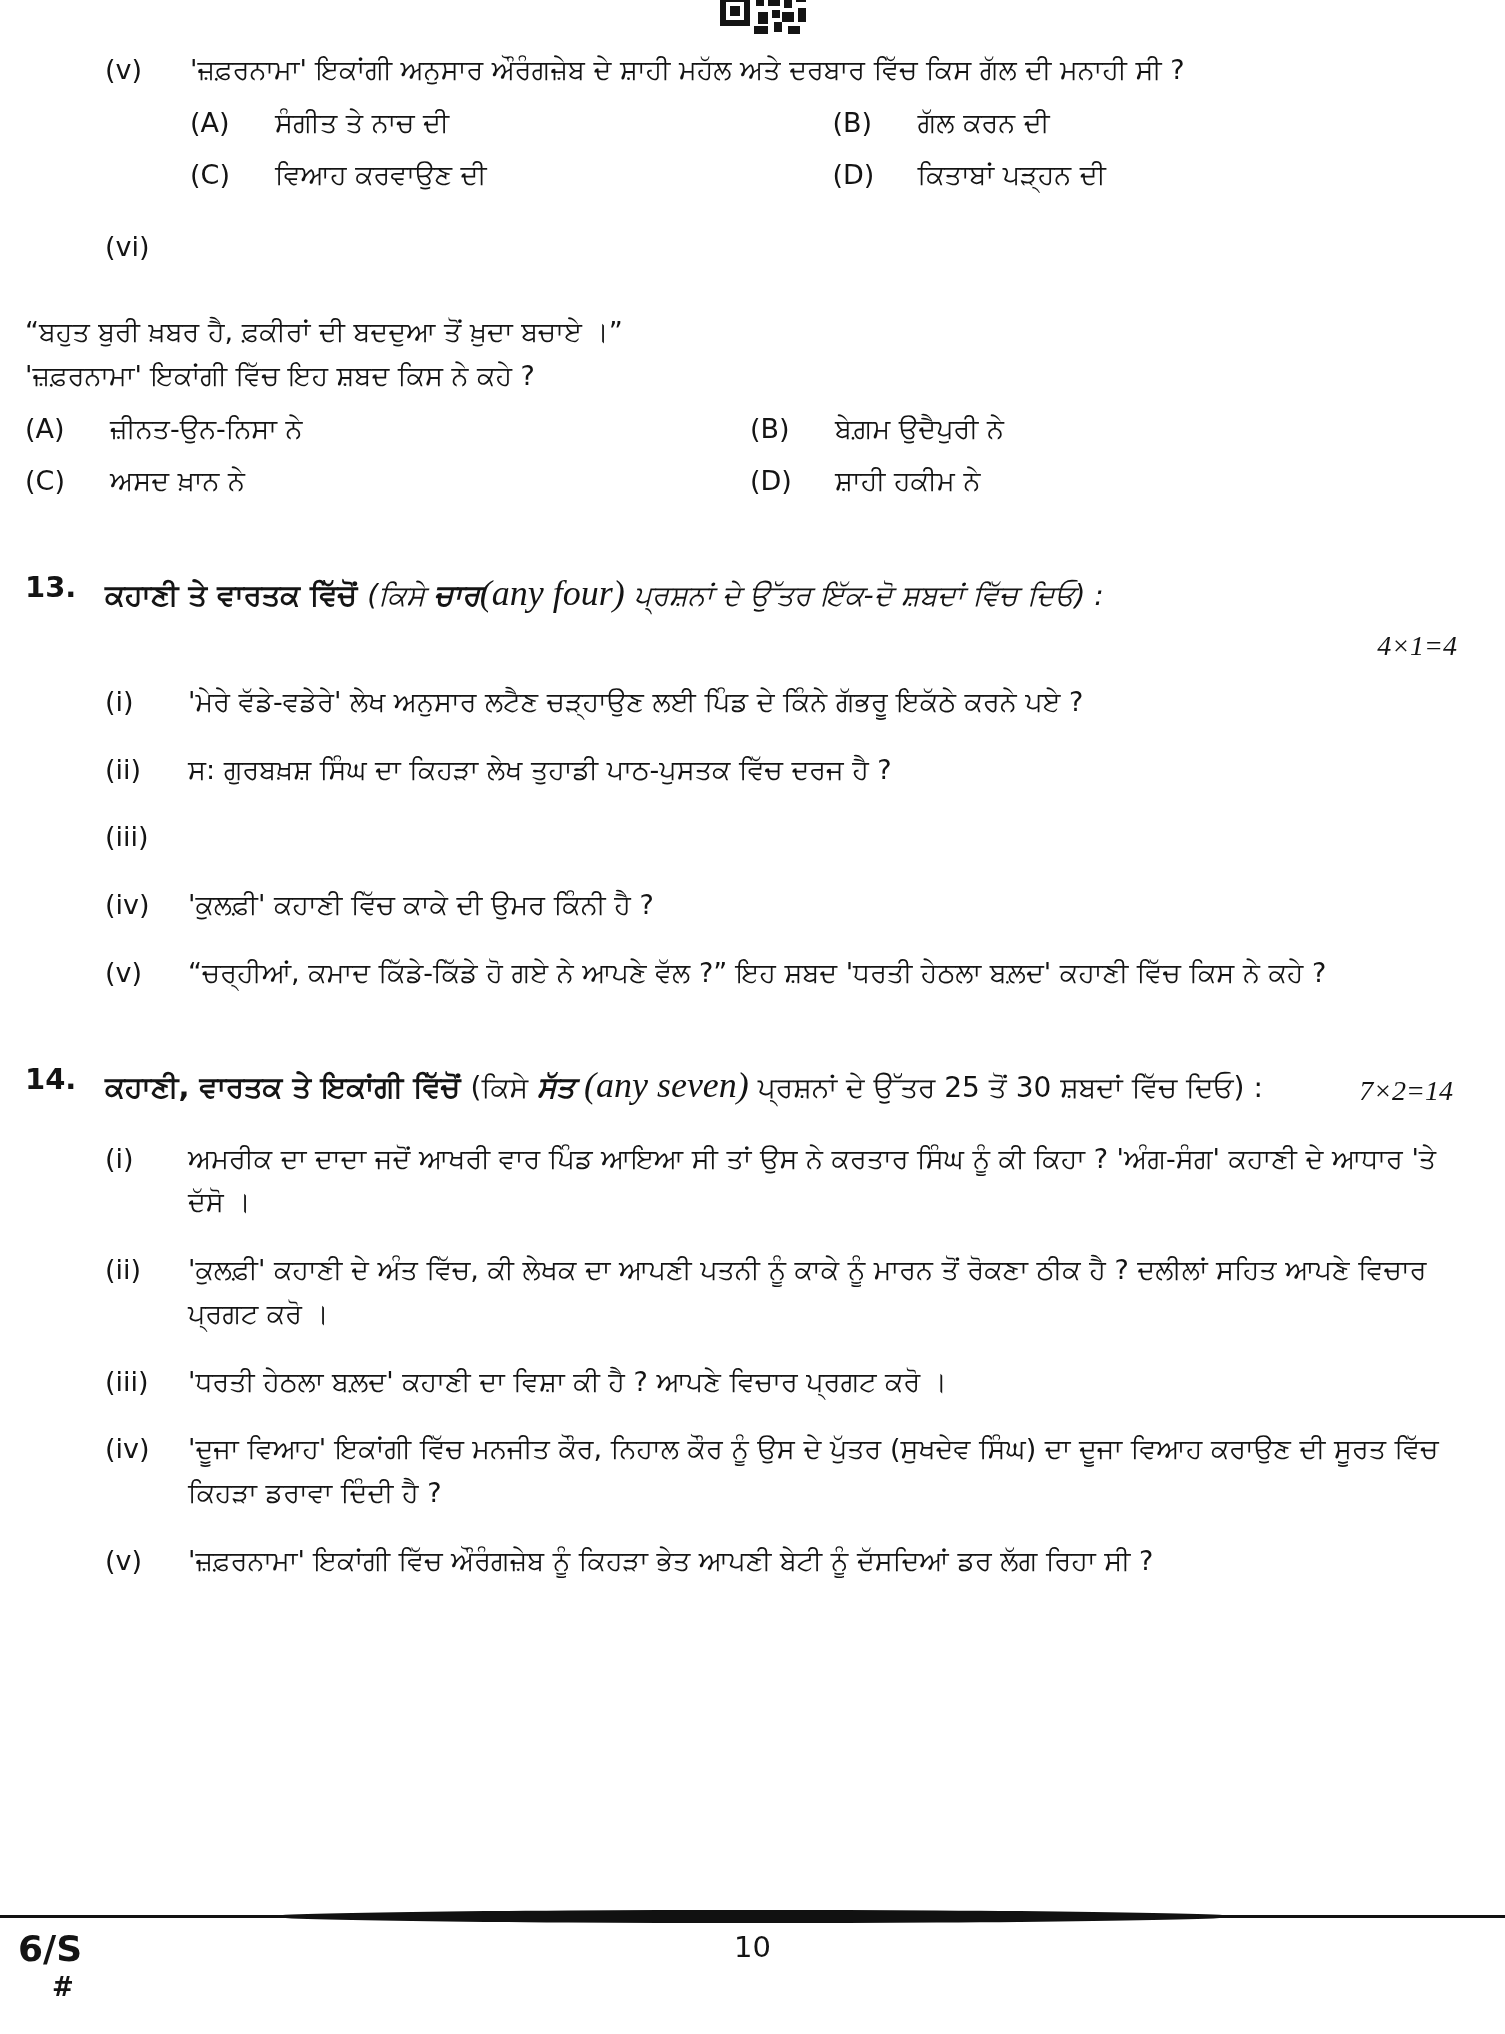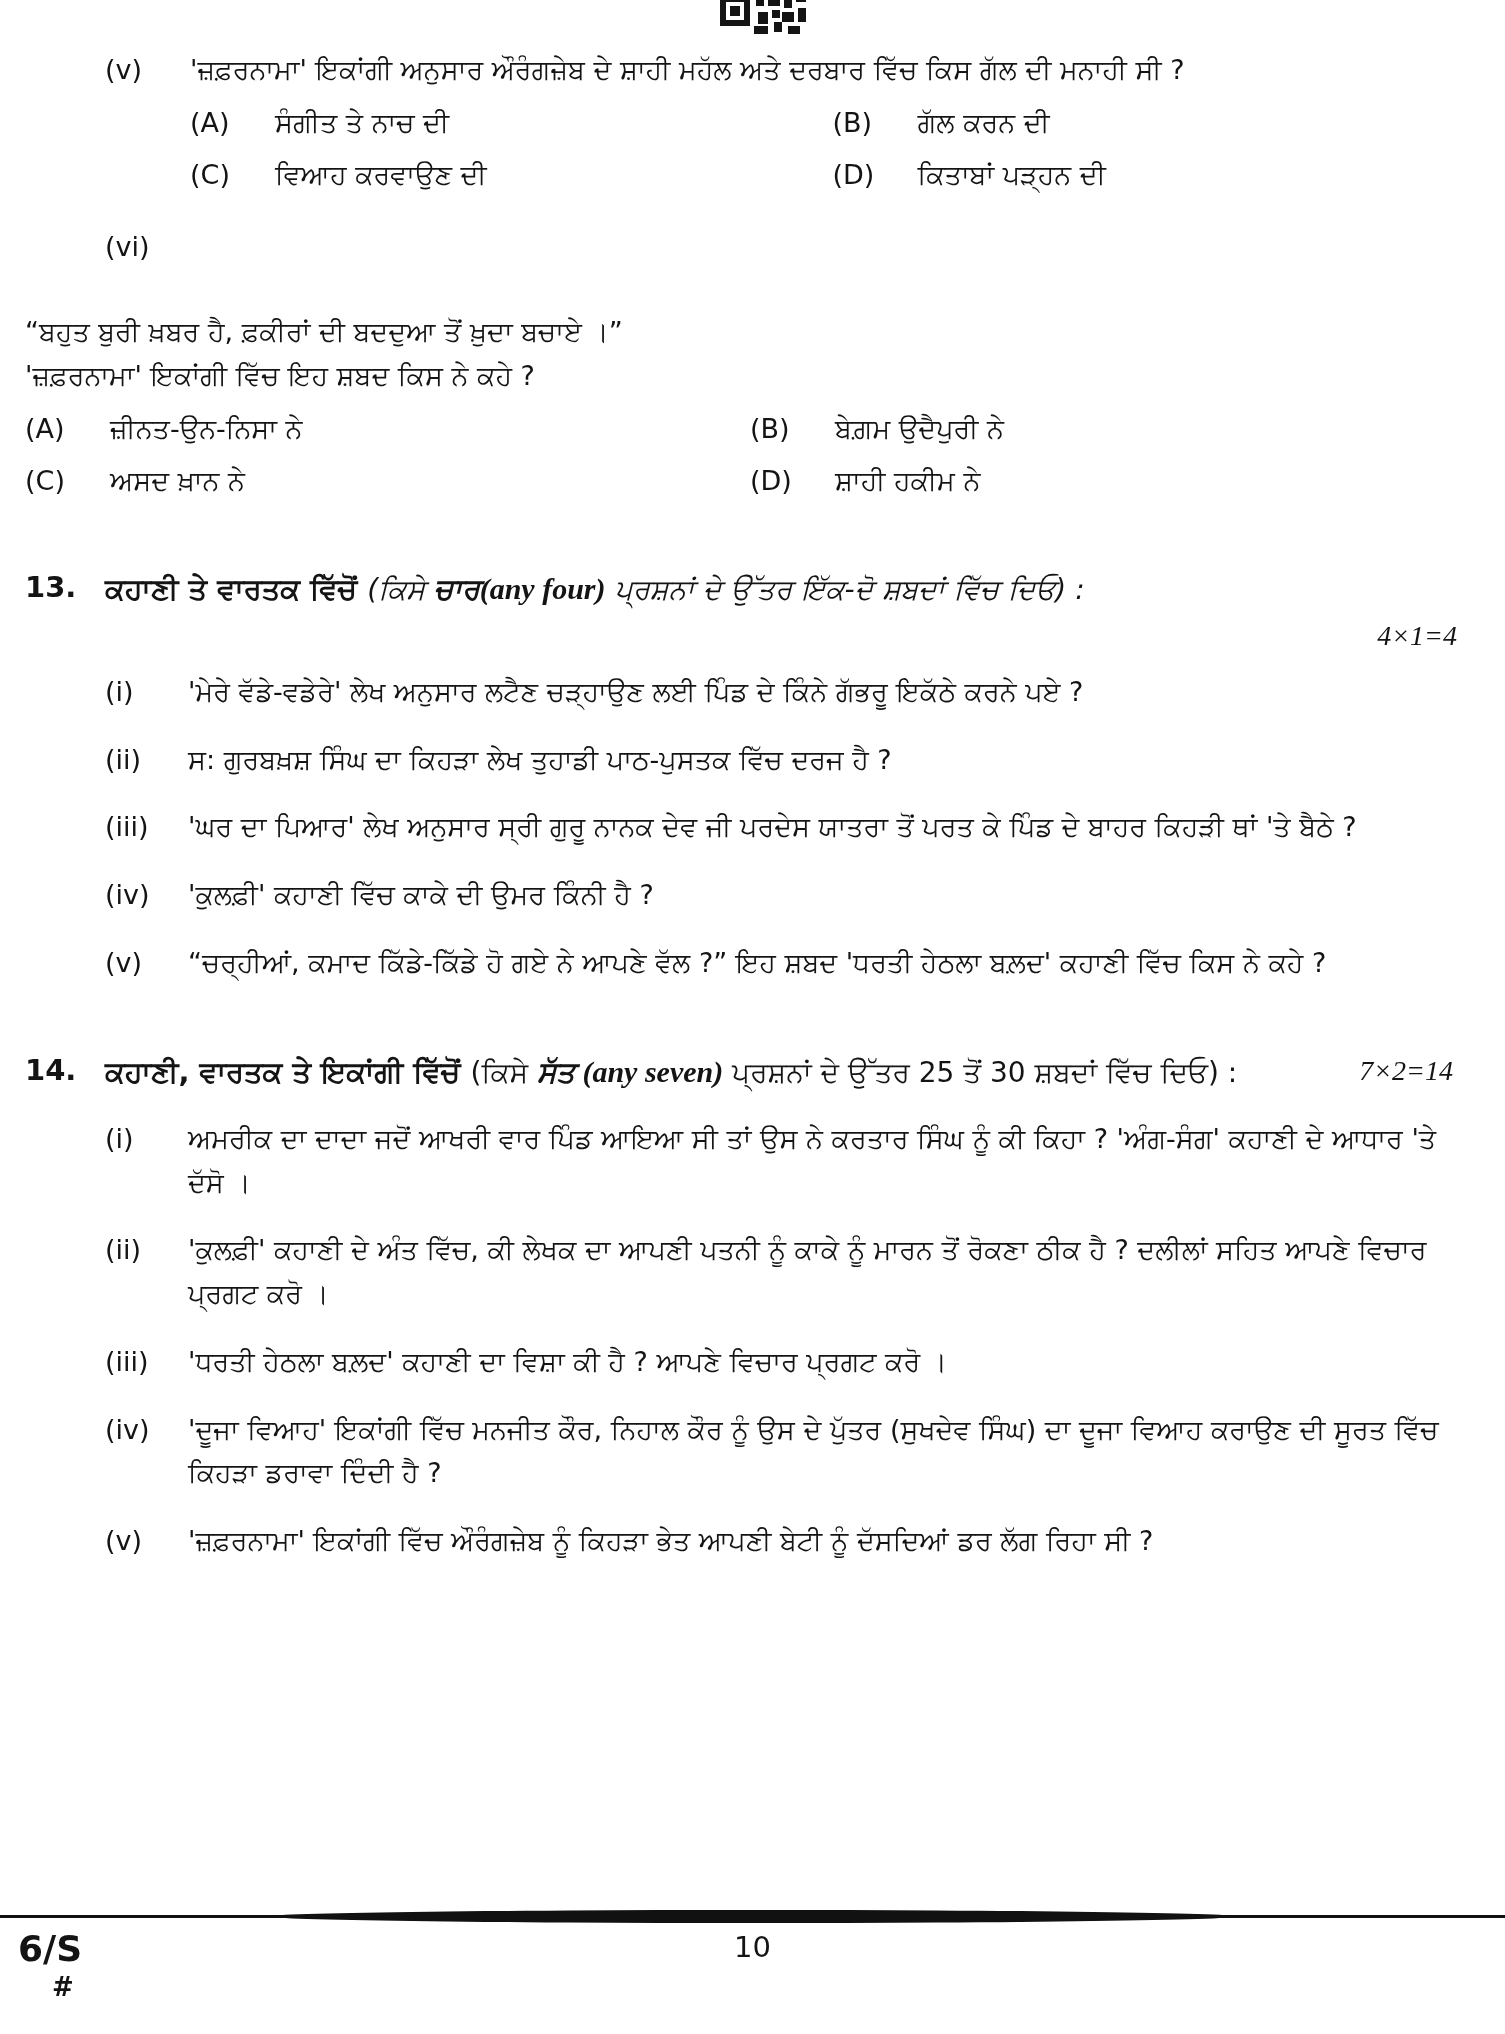--- a/index.html
+++ b/index.html
@@ -25,21 +25,21 @@
   
   .options{display:grid;grid-template-columns:1fr 1fr;column-gap:10px;row-gap:10px;margin-top:10px;}
   .opt{display:flex;font-size:27px;line-height:1.55;}
   .olabel{flex:0 0 85px;}
   
   .qsection{display:flex;margin-top:61px;font-size:28px;line-height:1.7;position:relative;}
   .qnum{flex:0 0 80px;font-weight:bold;font-size:29px;}
   .qhead{flex:1;position:relative;padding-right:10px;}
   .qhead .b{font-weight:bold;font-size:29px;}
   .gur-em{font-style:italic;}
-  .en-italic{font-family:"Liberation Serif","DejaVu Serif",serif;font-style:italic;font-weight:bold;font-size:30px;}
+  .en-italic{font-family:"Liberation Serif","DejaVu Serif",serif;font-style:italic;font-weight:normal;font-size:36px;}
   .marks{
     font-family:"Liberation Serif","DejaVu Serif",serif;
     font-style:italic;font-size:28px;white-space:nowrap;
   }
   .marks-row{text-align:right;margin-top:6px;padding-right:8px;}
   .marks-abs{position:absolute;right:12px;bottom:2px;}
   
   .footer-rule{
     position:absolute;left:0;right:0;top:1910px;height:14px;
   }
@@ -154,21 +154,20 @@
     <div class="item" style="margin-top:18px;">
       <div class="ilabel">(i)</div>
       <div class="itext">'ਮੇਰੇ ਵੱਡੇ-ਵਡੇਰੇ' ਲੇਖ ਅਨੁਸਾਰ ਲਟੈਣ ਚੜ੍ਹਾਉਣ ਲਈ ਪਿੰਡ ਦੇ ਕਿੰਨੇ ਗੱਭਰੂ ਇਕੱਠੇ ਕਰਨੇ ਪਏ ?</div>
     </div>
     <div class="item">
       <div class="ilabel">(ii)</div>
       <div class="itext">ਸ: ਗੁਰਬਖ਼ਸ਼ ਸਿੰਘ ਦਾ ਕਿਹੜਾ ਲੇਖ ਤੁਹਾਡੀ ਪਾਠ-ਪੁਸਤਕ ਵਿੱਚ ਦਰਜ ਹੈ ?</div>
     </div>
     <div class="item">
       <div class="ilabel">(iii)</div>
-      <div class="itext">'ਘਰ ਦਾ ਪਿਆਰ' ਲੇਖ ਅਨੁਸਾਰ ਸ੍ਰੀ ਗੁਰੂ ਨਾਨਕ ਦੇਵ ਜੀ ਪਰਦੇਸ ਯਾਤਰਾ ਤੋਂ ਪਰਤ ਕੇ ਪਿੰਡ ਦੇ ਬਾਹਰ ਕਿਹੜੀ ਥਾਂ 'ਤੇ ਬੈਠੇ ?</div>
     </div>
     <div class="item">
       <div class="ilabel">(iv)</div>
       <div class="itext">'ਕੁਲਫ਼ੀ' ਕਹਾਣੀ ਵਿੱਚ ਕਾਕੇ ਦੀ ਉਮਰ ਕਿੰਨੀ ਹੈ ?</div>
     </div>
     <div class="item">
       <div class="ilabel">(v)</div>
       <div class="itext">“ਚਰ੍ਹੀਆਂ, ਕਮਾਦ ਕਿੱਡੇ-ਕਿੱਡੇ ਹੋ ਗਏ ਨੇ ਆਪਣੇ ਵੱਲ ?” ਇਹ ਸ਼ਬਦ 'ਧਰਤੀ ਹੇਠਲਾ ਬਲ਼ਦ' ਕਹਾਣੀ ਵਿੱਚ ਕਿਸ ਨੇ ਕਹੇ ?</div>
     </div>
 

